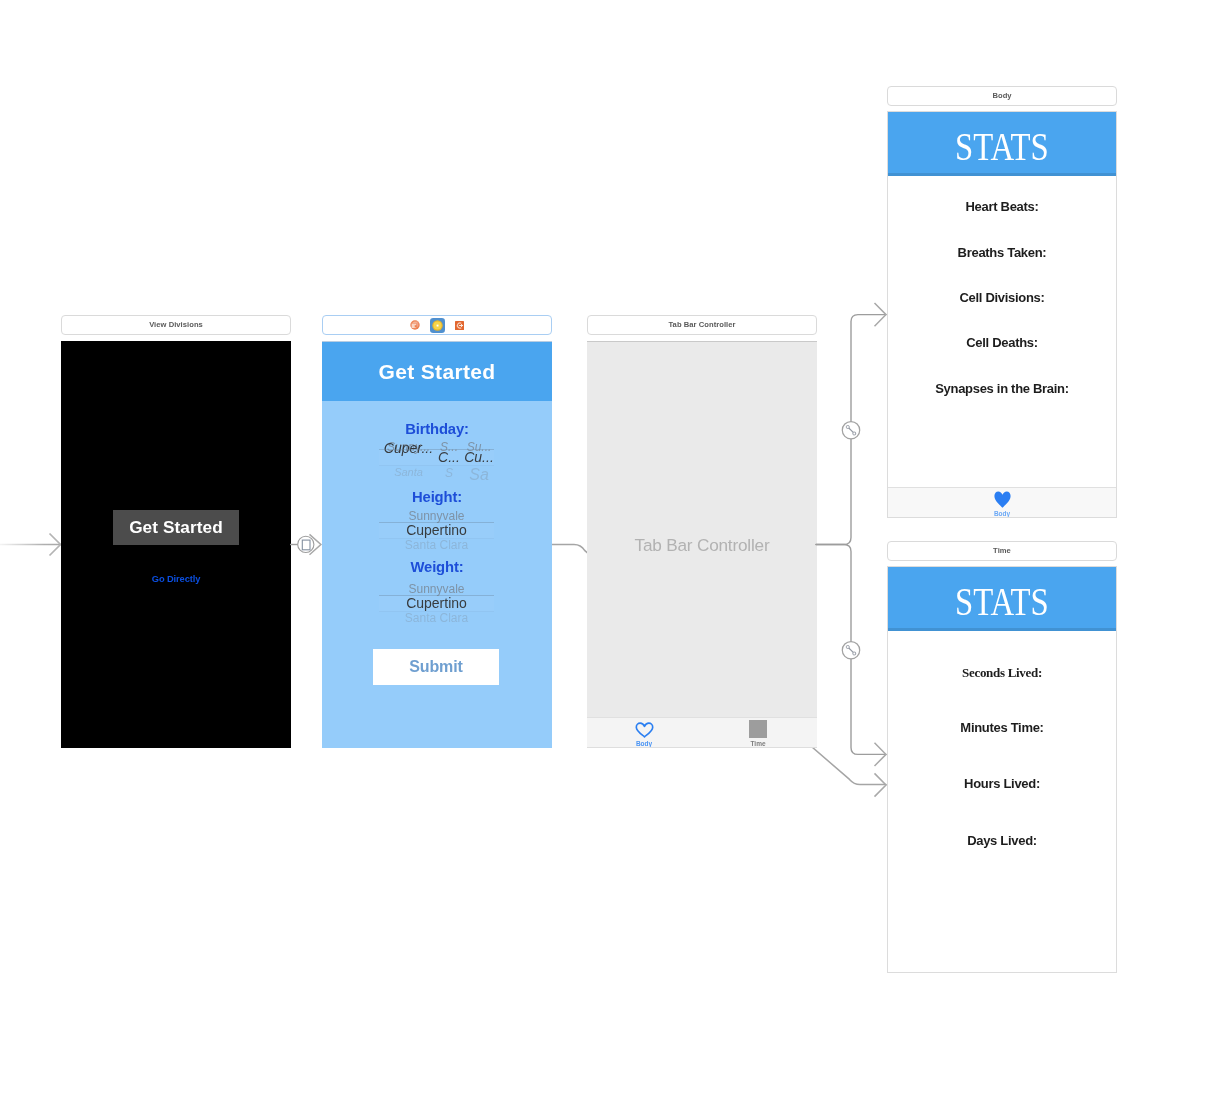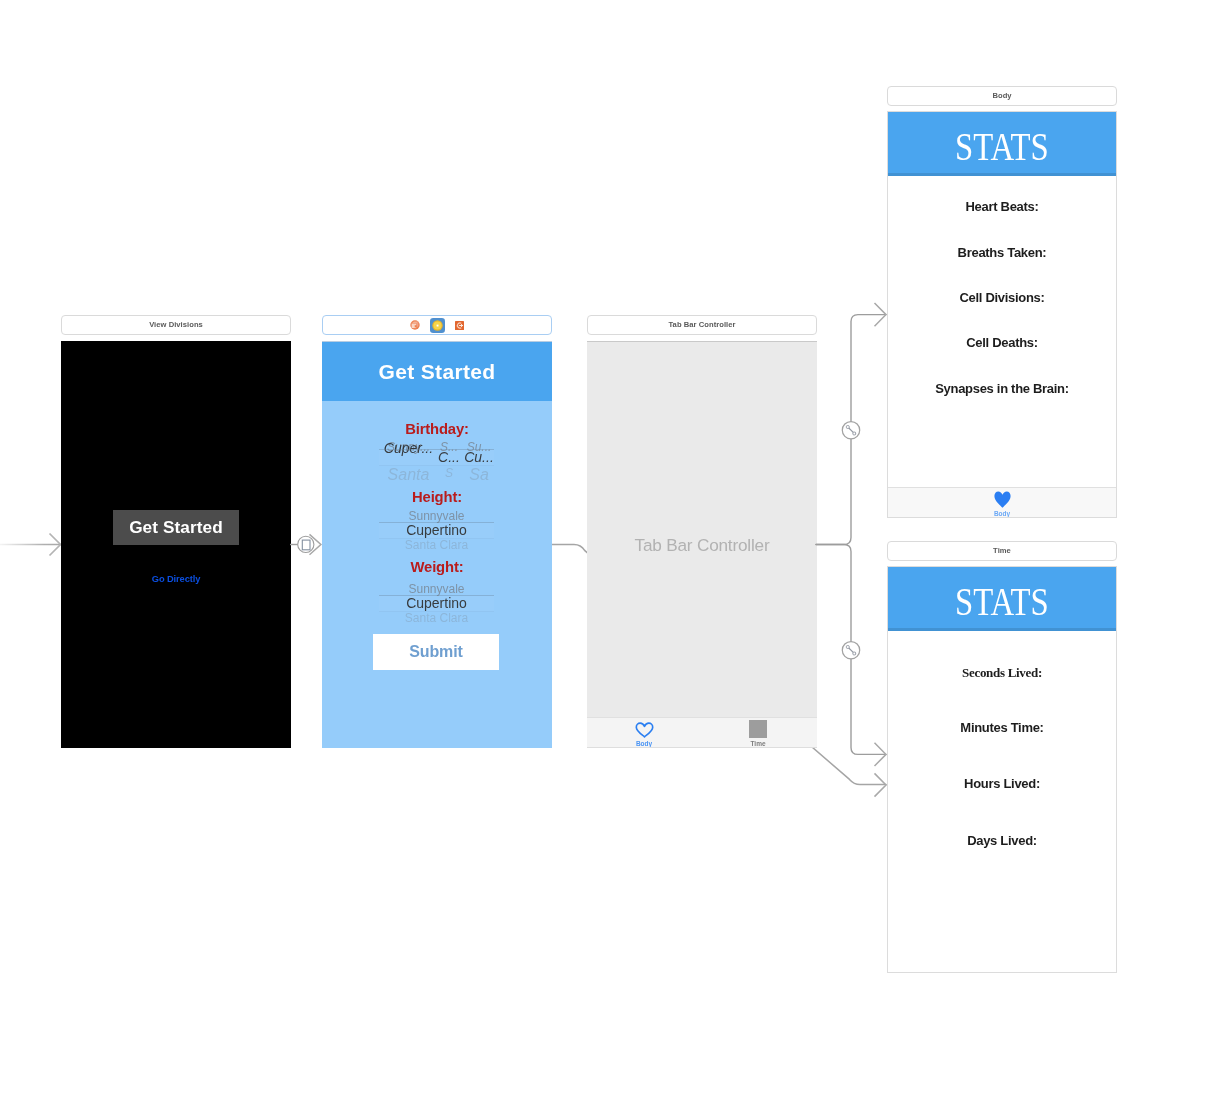--- a/index.html
+++ b/index.html
@@ -21,21 +21,21 @@
 
 .navbar{position:absolute;left:0;right:0;top:0;display:flex;align-items:center;justify-content:center;}
 .navbar-line{position:absolute;left:0;right:0;bottom:0;height:3px;background:rgba(0,0,0,0.115);}
 
 
 .gs-button{position:absolute;display:flex;align-items:center;justify-content:center;}
 .gs-button span{font-size:17.2px;font-weight:bold;letter-spacing:0.1px;}
 .go-direct{position:absolute;left:0;right:0;text-align:center;font-size:9.3px;font-weight:bold;line-height:1;letter-spacing:-0.1px;}
 
 
-.field-label{position:absolute;left:0;right:0;text-align:center;font-weight:bold;color:#b91c1c;
+.field-label{position:absolute;left:0;right:0;text-align:center;font-weight:bold;color:#1d4ed8;
              font-size:14.8px;line-height:1;letter-spacing:-0.15px;}
 .picker{position:absolute;}
 .pcol{position:absolute;top:0;height:100%;}
 .prow{position:absolute;left:0;right:0;text-align:center;white-space:nowrap;line-height:1;}
 .prow.sel{color:#313539;}
 .prow.dim{color:#7e93a7;}
 .pline{position:absolute;height:1px;background:rgba(95,120,145,0.33);left:0;right:0;}
 .pband{position:absolute;left:0;right:0;background:rgba(255,255,255,0.035);}
 .submit-btn{position:absolute;display:flex;align-items:center;justify-content:center;background:#fff;}
 .submit-btn span{font-weight:bold;font-size:16px;letter-spacing:-0.1px;}
@@ -121,21 +121,21 @@
   <div class="view sel" style="left:322px;top:341px;width:230px;height:407px;background:#95ccfa;">
     <div class="navbar" style="height:59px;background:#4aa5ef;">
       <span style="font-size:21px;font-weight:bold;color:#fff;line-height:1;letter-spacing:0.35px;">Get Started</span>
     </div>
 
     <div class="field-label" style="top:80px;">Birthday:</div>
     <div class="picker" style="left:57px;top:97px;width:115px;height:38px;font-style:italic;">
       <div class="pcol" style="left:0;width:59px;">
         <div class="prow dim" style="top:2px;font-size:12px;">Sunny...</div>
         <div class="prow sel" style="top:2px;font-size:14px;">Cuper...</div>
-        <div class="prow dim" style="top:28px;font-size:16px;opacity:0.38;">Santa</div>
+        <div class="prow dim" style="top:28px;font-size:11px;opacity:0.38;">Santa</div>
       </div>
       <div class="pcol" style="left:59px;width:22px;">
         <div class="prow dim" style="top:2px;font-size:12px;">S...</div>
         <div class="prow sel" style="top:10.5px;font-size:14px;">C...</div>
         <div class="prow dim" style="top:28px;font-size:12px;opacity:0.38;">S</div>
       </div>
       <div class="pcol" style="left:83px;width:34px;">
         <div class="prow dim" style="top:2px;font-size:12px;">Su...</div>
         <div class="prow sel" style="top:10.5px;font-size:14px;">Cu...</div>
         <div class="prow dim" style="top:28px;font-size:16px;opacity:0.38;">Sa</div>
@@ -162,21 +162,21 @@
       <div class="pcol" style="left:0;width:115px;">
         <div class="prow dim" style="top:0px;font-size:12px;">Sunnyvale</div>
         <div class="prow sel" style="top:13px;font-size:14px;">Cupertino</div>
         <div class="prow dim" style="top:29px;font-size:12px;opacity:0.38;">Santa Clara</div>
       </div>
       <div class="pband" style="top:12px;height:16px;"></div>
       <div class="pline" style="top:12px;"></div>
       <div class="pline" style="top:28px;opacity:0.22;"></div>
     </div>
 
-    <div class="submit-btn" style="left:51px;top:292px;width:126px;height:36px;align-items:center;">
+    <div class="submit-btn" style="left:51px;top:307px;width:126px;height:36px;align-items:center;">
       <span style="color:#6f9fd0;">Submit</span>
     </div>
   </div>
 
   <div class="dock" style="left:587px;top:315px;width:230px;height:20px;">
     <span class="dock-title">Tab Bar Controller</span>
   </div>
   <div class="view" style="left:587px;top:341px;width:230px;height:407px;background:#eaeaea;border:none;border-top:1px solid #c9c9c9;border-bottom:1px solid #dedede;">
     <div class="tbc-placeholder" style="top:194.5px;font-size:17.2px;">Tab Bar Controller</div>
     <div class="tabbar" style="height:30px;background:#f4f4f4;">

